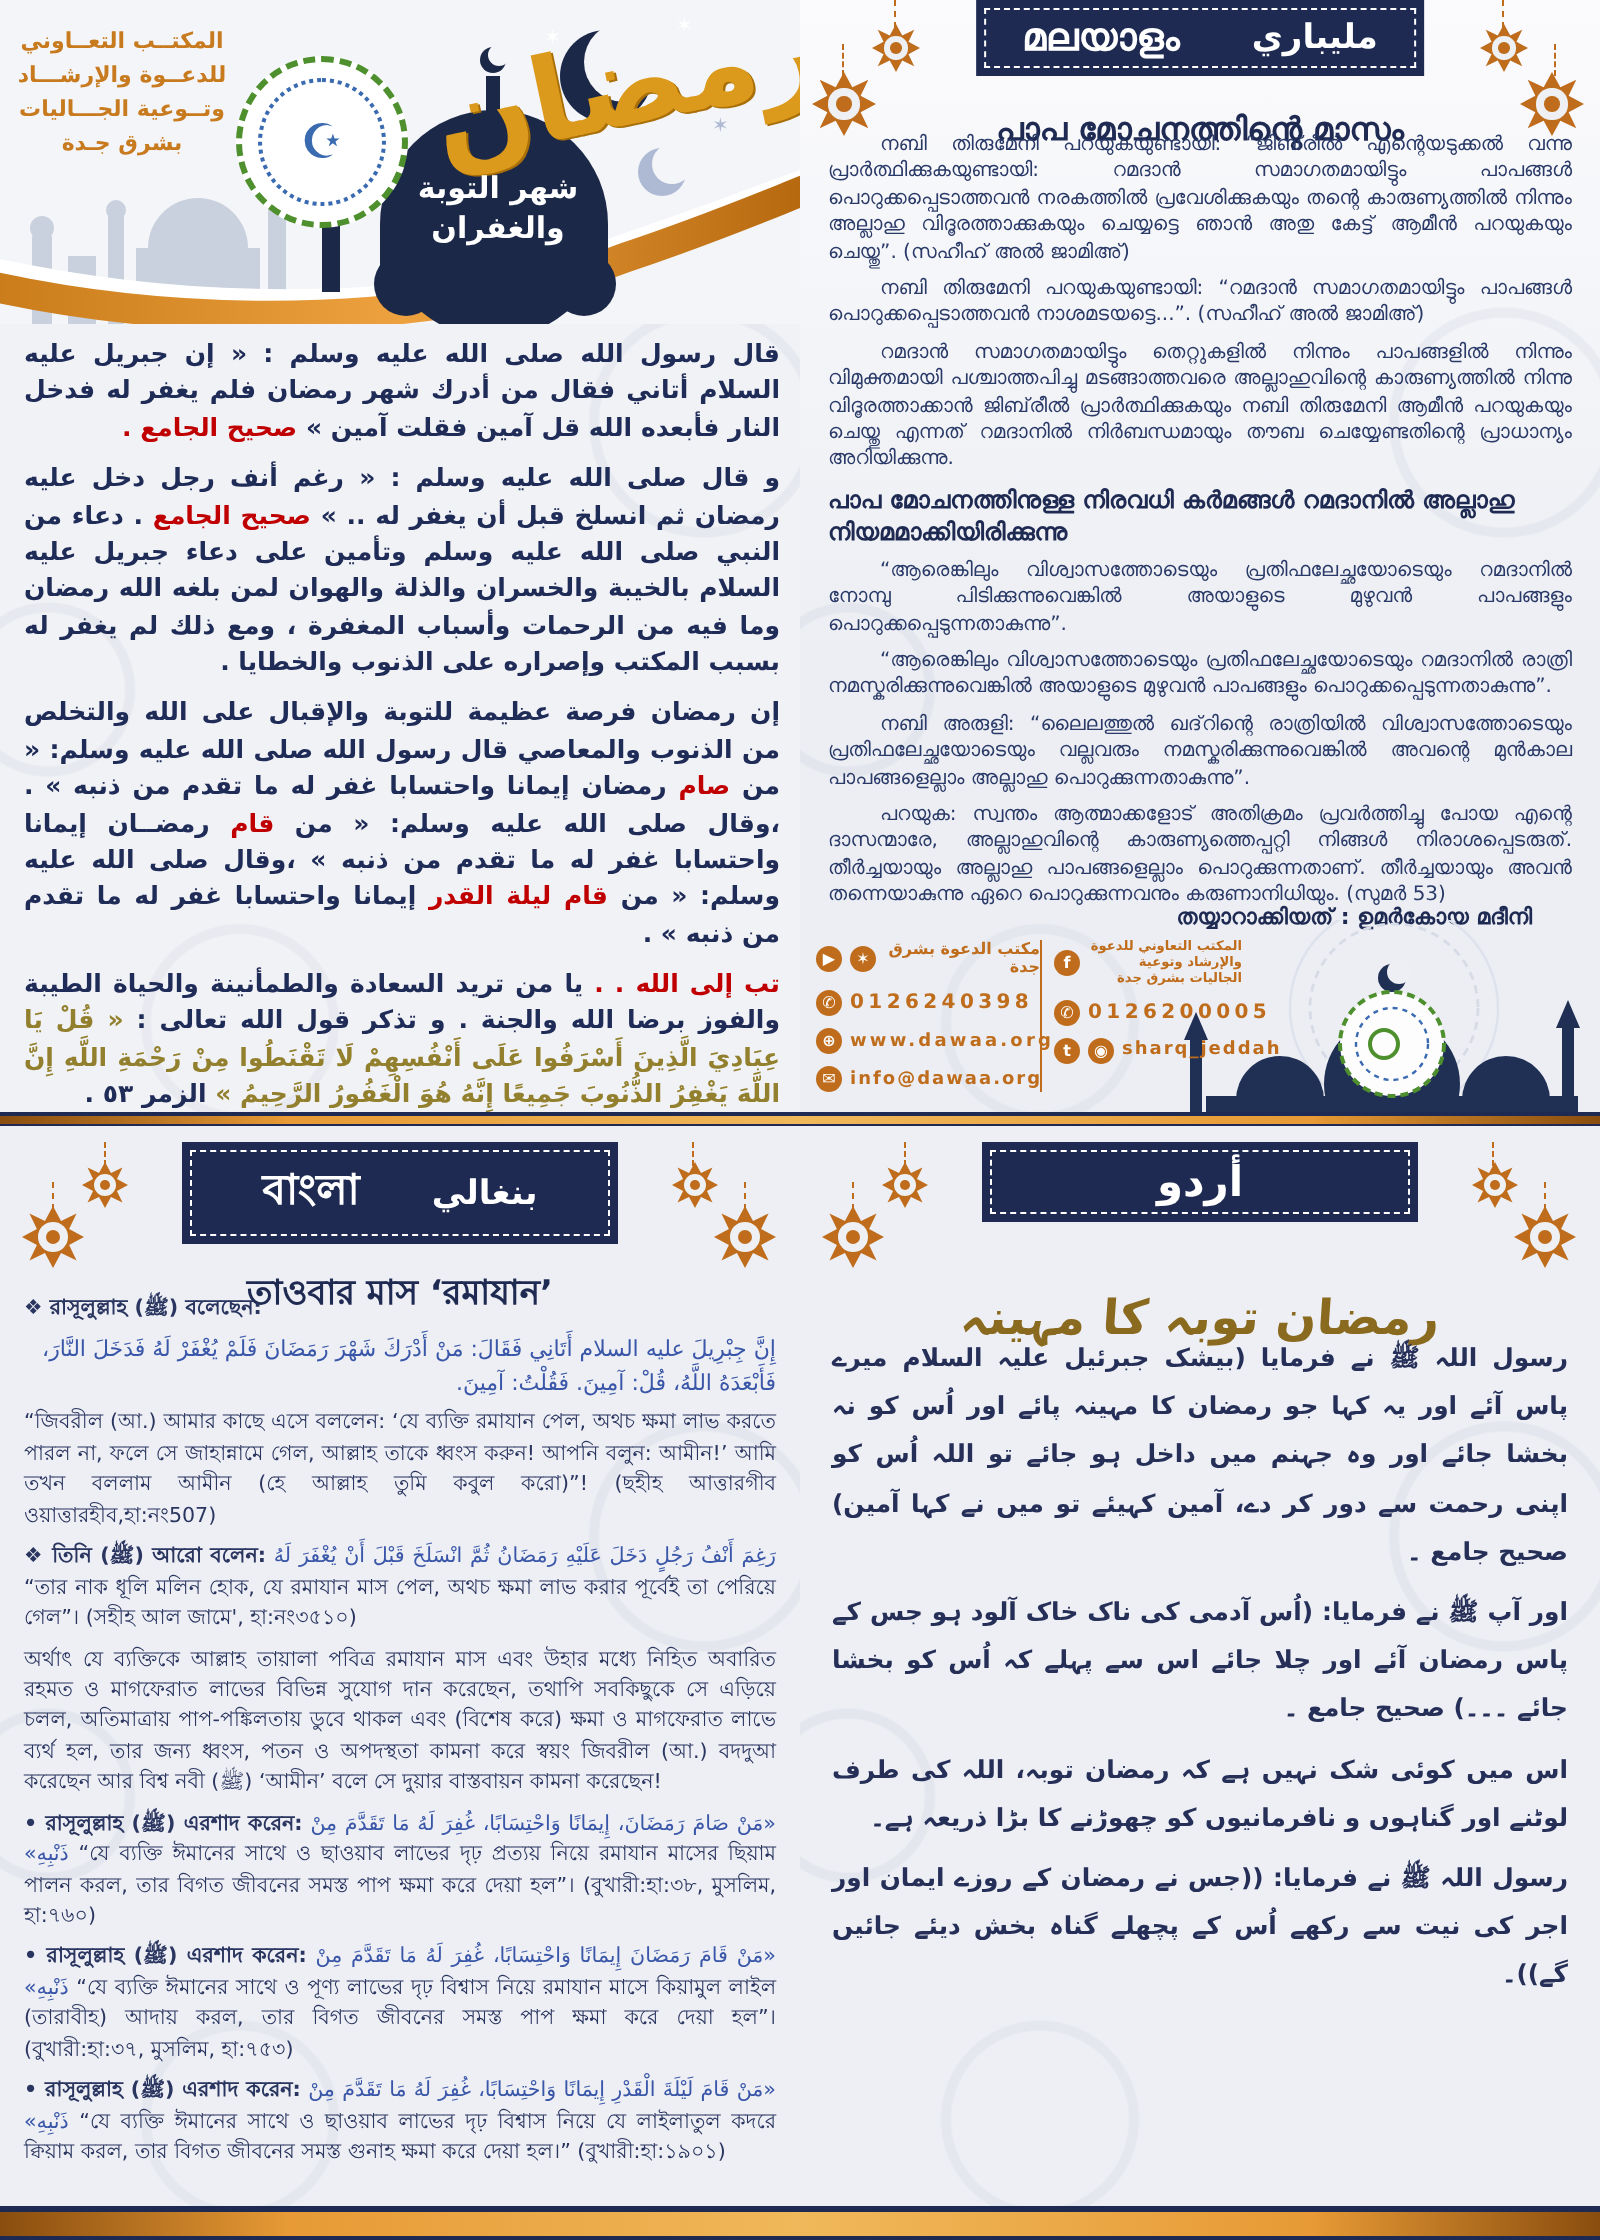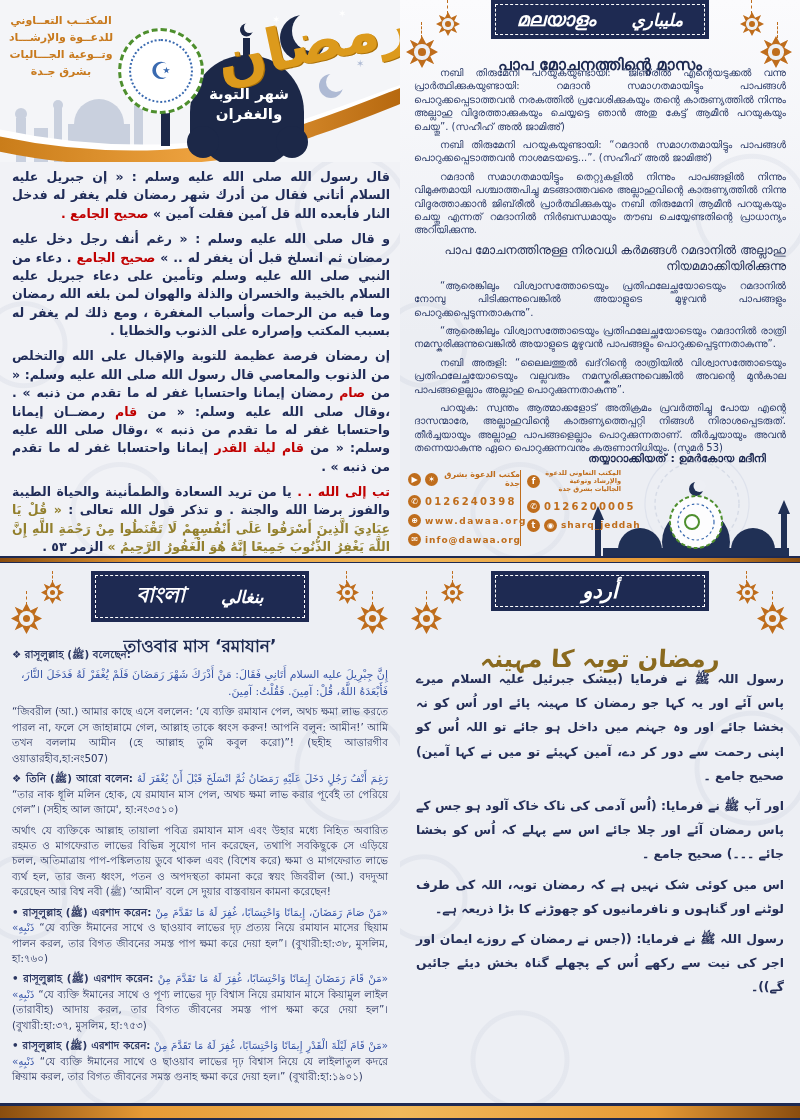--- a/index.html
+++ b/index.html
@@ -30,31 +30,31 @@
   .ar-title{position:absolute;left:203px;top:84px;width:92px;color:#fff;font-weight:700;font-size:15px;line-height:1.35;text-align:center;direction:rtl;z-index:5;}
   .callig{position:absolute;left:282px;top:6px;width:130px;font-size:58px;font-weight:700;color:#dc9a1c;transform:rotate(-12deg);line-height:1;z-index:4;text-shadow:1px 1px 0 #a86f08;direction:rtl;}
   .sparkle{position:absolute;color:#fff;font-size:10px;z-index:6;}
   
   .ar-body{position:absolute;top:164px;left:0;right:0;bottom:0;padding:4px 10px 4px 12px;direction:rtl;text-align:justify;}
   .ar-body p{margin:0 0 7px 0;font-size:12.5px;font-weight:700;line-height:1.47;color:#202c58;}
   .seg-red{color:#c00000;}
   .seg-gold{color:#93802e;}
   
   .badge{position:absolute;left:50%;transform:translateX(-50%);background:#1e2a52;color:#fff;font-weight:700;text-align:center;padding:4px;}
-  .badge .inner{border:1.6px dashed #fff;padding:3px 18px;display:flex;gap:36px;justify-content:center;align-items:center;white-space:nowrap;font-style:italic;}
+  .badge .inner{border:1.6px dashed #fff;padding:3px 18px;display:flex;gap:36px;justify-content:center;align-items:center;white-space:nowrap;}
   .star8{position:absolute;background:#bf6d1c;
     clip-path:polygon(50% 0,63% 24%,88% 12%,76% 37%,100% 50%,76% 63%,88% 88%,63% 76%,50% 100%,37% 76%,12% 88%,24% 63%,0 50%,24% 37%,12% 12%,37% 24%);}
   .star8::after{content:"";position:absolute;inset:26%;background:#eef0f4;border-radius:50%;}
   .star8 i{position:absolute;inset:38%;background:#bf6d1c;border-radius:50%;z-index:2;}
   .hanger{position:absolute;width:0;border-left:1.6px dashed #bf6d1c;}
   
   .ml-heading{position:absolute;top:42px;left:0;width:100%;text-align:center;font-weight:700;font-size:16px;color:#1e2a52;}
   .ml-body{position:absolute;top:66px;left:14px;right:14px;font-size:10px;line-height:1.34;color:#2a3a68;text-align:justify;}
   .ml-body p{margin:0 0 5px 0;text-indent:26px;}
-  .ml-sub{font-weight:400;text-align:right;font-size:12px;color:#1e2a52;margin:4px 0 5px 0 !important;text-indent:0 !important;}
+  .ml-sub{font-weight:700;text-align:left;font-size:12px;color:#1e2a52;margin:4px 0 5px 0 !important;text-indent:0 !important;}
   .ml-prepared{position:absolute;top:452px;right:34px;font-weight:700;font-size:11px;color:#1e2a52;}
   
   .contact{position:absolute;left:8px;bottom:10px;width:212px;display:flex;z-index:3;}
   .c-col{display:flex;flex-direction:column;gap:6px;}
   .c-col.a{width:112px;}
   .c-col.b{width:94px;border-left:1.6px solid #bf6d1c;padding-left:6px;}
   .c-row{display:flex;align-items:center;gap:4px;color:#bf6d1c;font-weight:700;}
   .c-ic{width:13px;height:13px;min-width:13px;border-radius:50%;background:#bf6d1c;color:#fff;font-size:8px;line-height:13px;text-align:center;}
   .c-txt{font-size:8px;direction:rtl;text-align:right;line-height:1.2;}
   .c-num{font-size:10px;letter-spacing:2.2px;}

